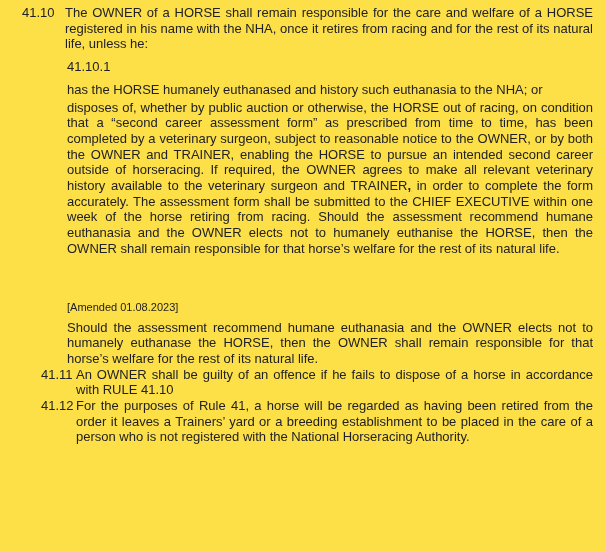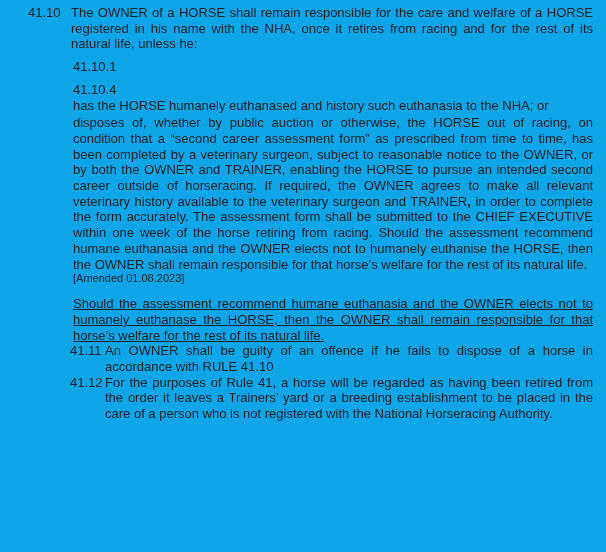--- a/index.html
+++ b/index.html
@@ -11,22 +11,22 @@
     width: 606px;
     height: 552px;
     overflow: hidden;
     font-family: "Liberation Sans", sans-serif;
     color: #212126;
   }
   .page {
     box-sizing: border-box;
     width: 606px;
     height: 552px;
-    padding: 5px 13px 0 14px;
-    background: #0ea5e9;
+    padding: 5px 13px 0 8px;
+    background: #fde047;
   }
   .rule {
     display: flex;
     font-size: 13px;
     line-height: 15.7px;
   }
   .rule .num {
     flex: none;
     white-space: nowrap;
   }
@@ -38,33 +38,32 @@
   
   .lvl1 { margin-left: 14px; margin-bottom: 7px; }
   .lvl1 .num { width: 43px; }
   
   .lvl2 { margin-left: 59px; margin-bottom: 7px; flex-direction: column; }
   .lvl2 .num { width: 57px; }
   .lvl2.tight { margin-bottom: 2px; }
   .lvl2.last { margin-bottom: 0; }
   
   .lvl3 { margin-left: 33px; }
-  .lvl3 .num { width: 35px; margin-left: 23px; }
+  .lvl3 .num { width: 35px; }
   .lvl3.r4111 { margin-bottom: 0; }
   .amendment {
     font-size: 11px;
     line-height: 13px;
     text-align: left;
+    margin-top: 44px;
   }
   .continuation {
-    margin-top: 5px;
     padding-top: 6px;
     text-align: justify;
     text-align-last: left;
-    text-decoration: underline;
   }
   .rev {
     font-weight: bold;
     text-decoration: underline;
   }
 </style>
 </head>
 <body>
 
 <div class="page">
@@ -74,21 +73,20 @@
     <div class="body">The OWNER of a HORSE shall remain responsible for the care and welfare of a HORSE registered in his name with the NHA, once it retires from racing and for the rest of its natural life, unless he:</div>
   </div>
 
   <div class="rule lvl2">
     <div class="num">41.10.1</div>
   </div>
 
 
 
   <div class="rule lvl2 tight">
-    <div class="num">41.10.4</div>
     <div class="body">has the HORSE humanely euthanased and history such euthanasia to the NHA; or</div>
   </div>
 
   <div class="rule lvl2 last">
     <div class="body">
       <div><span>disposes of, whether by public auction or otherwise, the HORSE out of racing, on condition that a “second career assessment form” as prescribed from time to time, has been completed by a veterinary surgeon, subject to reasonable notice to the OWNER, or by both the OWNER and TRAINER, enabling the HORSE to pursue an intended second career outside of horseracing. If required, the OWNER agrees to make all relevant veterinary history available to the veterinary surgeon and TRAINER</span><span class="rev">,</span><span> in order to complete the form accurately. The assessment form shall be submitted to the CHIEF EXECUTIVE within one week of the horse retiring from racing. Should the assessment recommend humane euthanasia and the OWNER elects not to humanely euthanise the HORSE, then the OWNER shall remain responsible for that horse’s welfare for the rest of its natural life.</span></div>
       <div class="amendment">[Amended 01.08.2023]</div>
       <div class="continuation">Should the assessment recommend humane euthanasia and the OWNER elects not to humanely euthanase the HORSE, then the OWNER shall remain responsible for that horse’s welfare for the rest of its natural life.</div>
     </div>
   </div>

